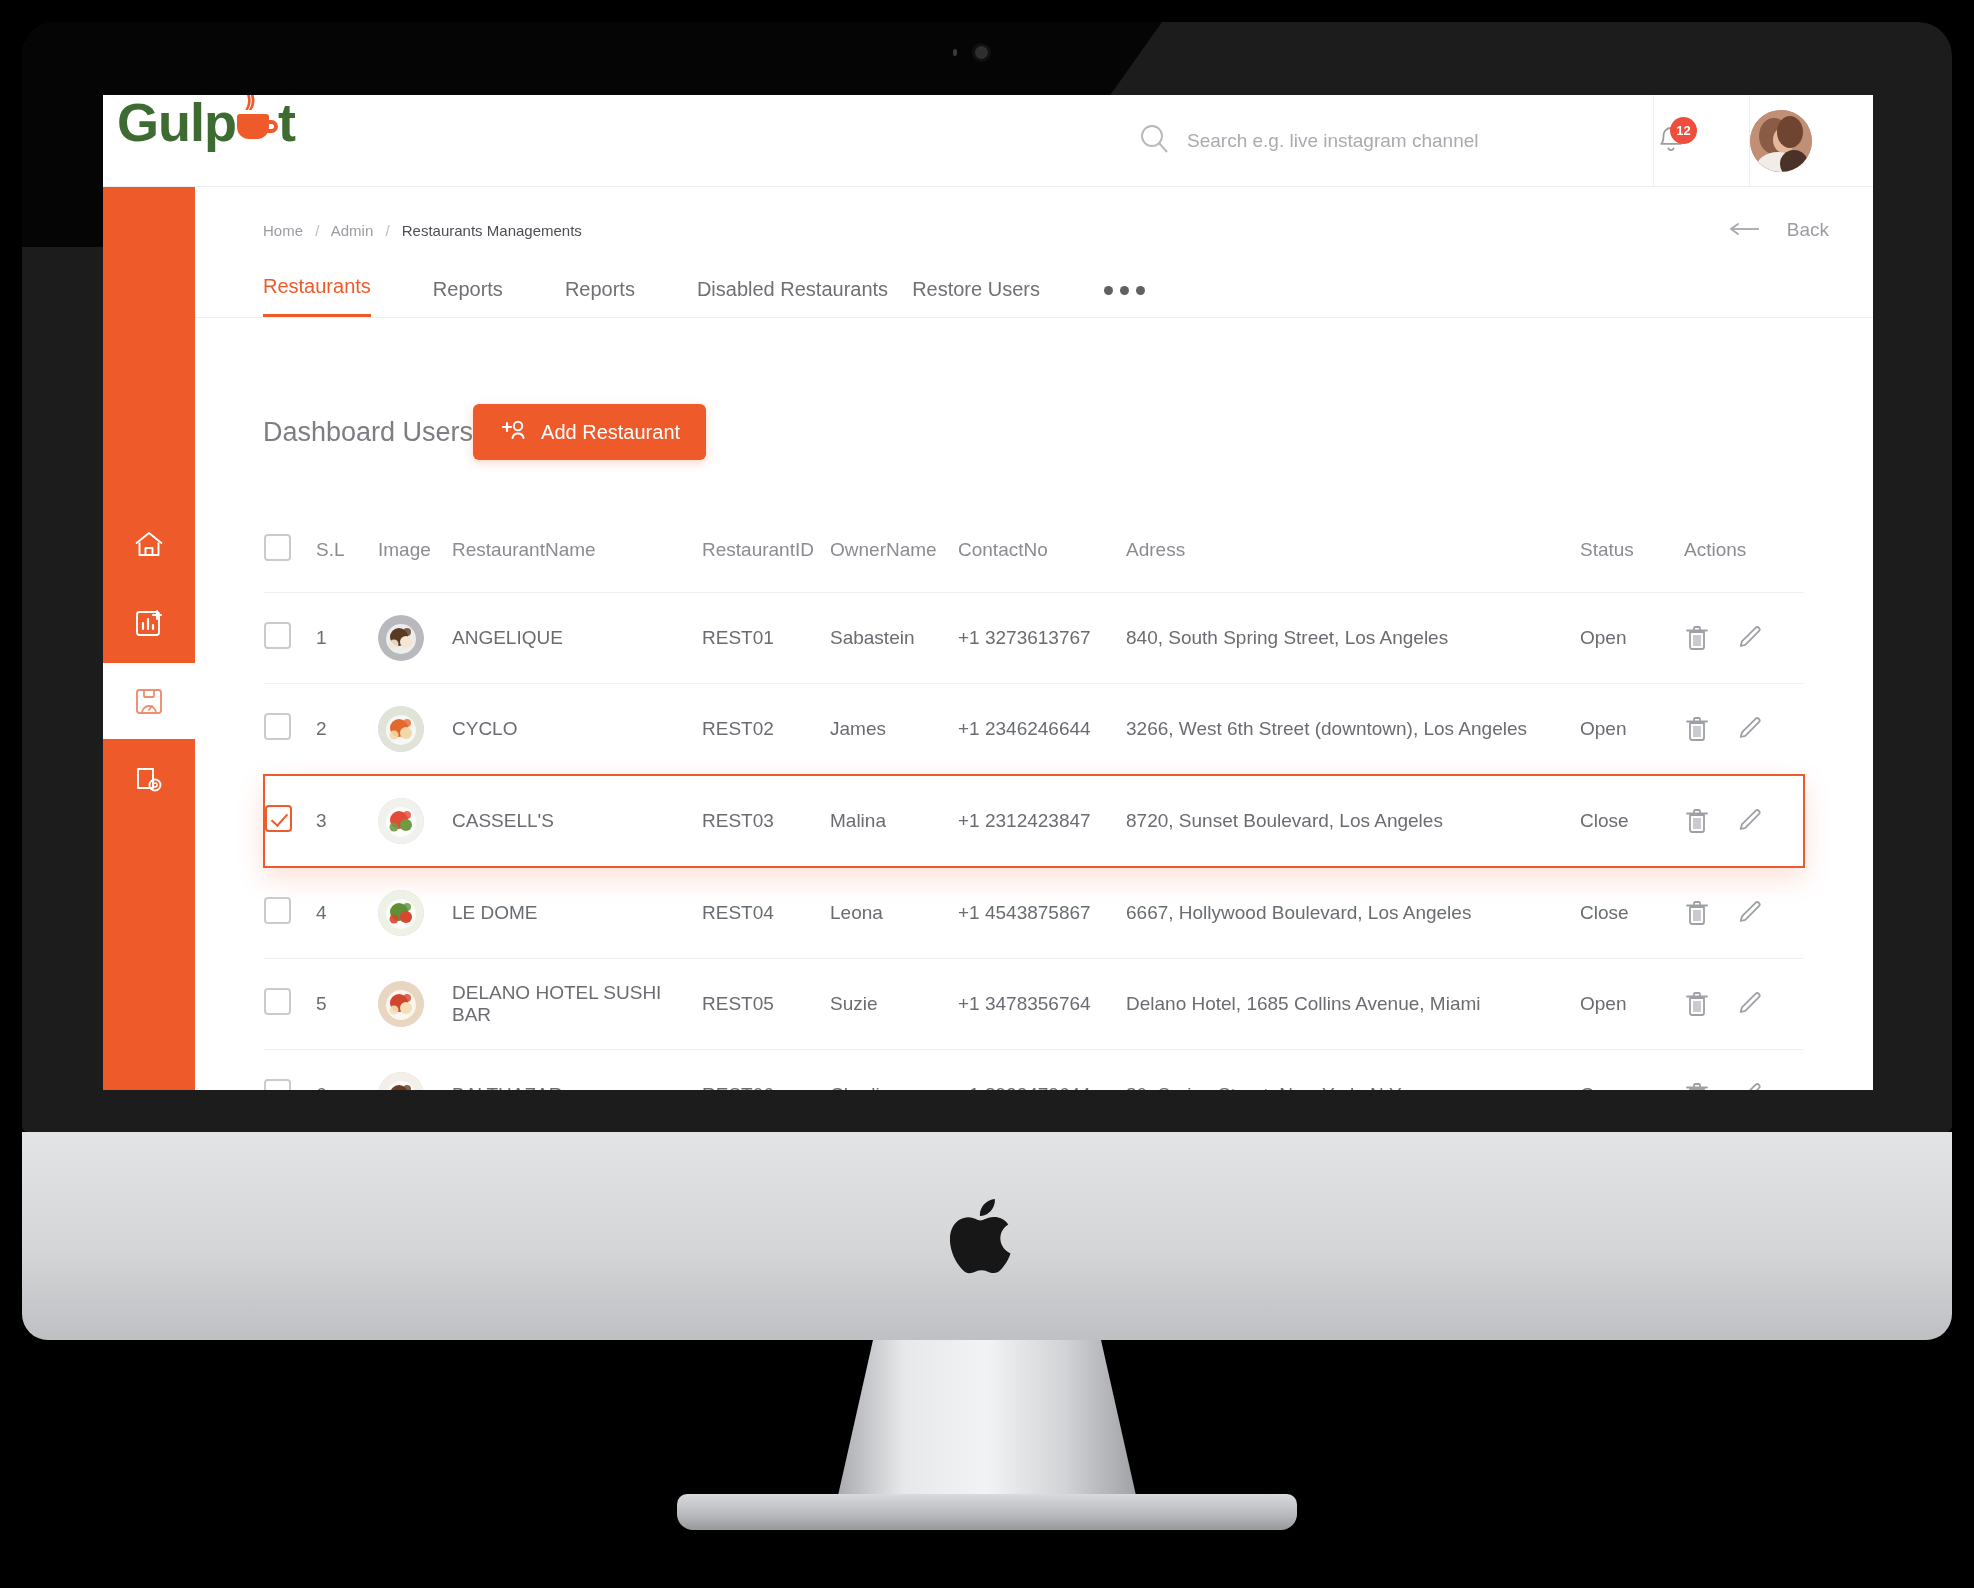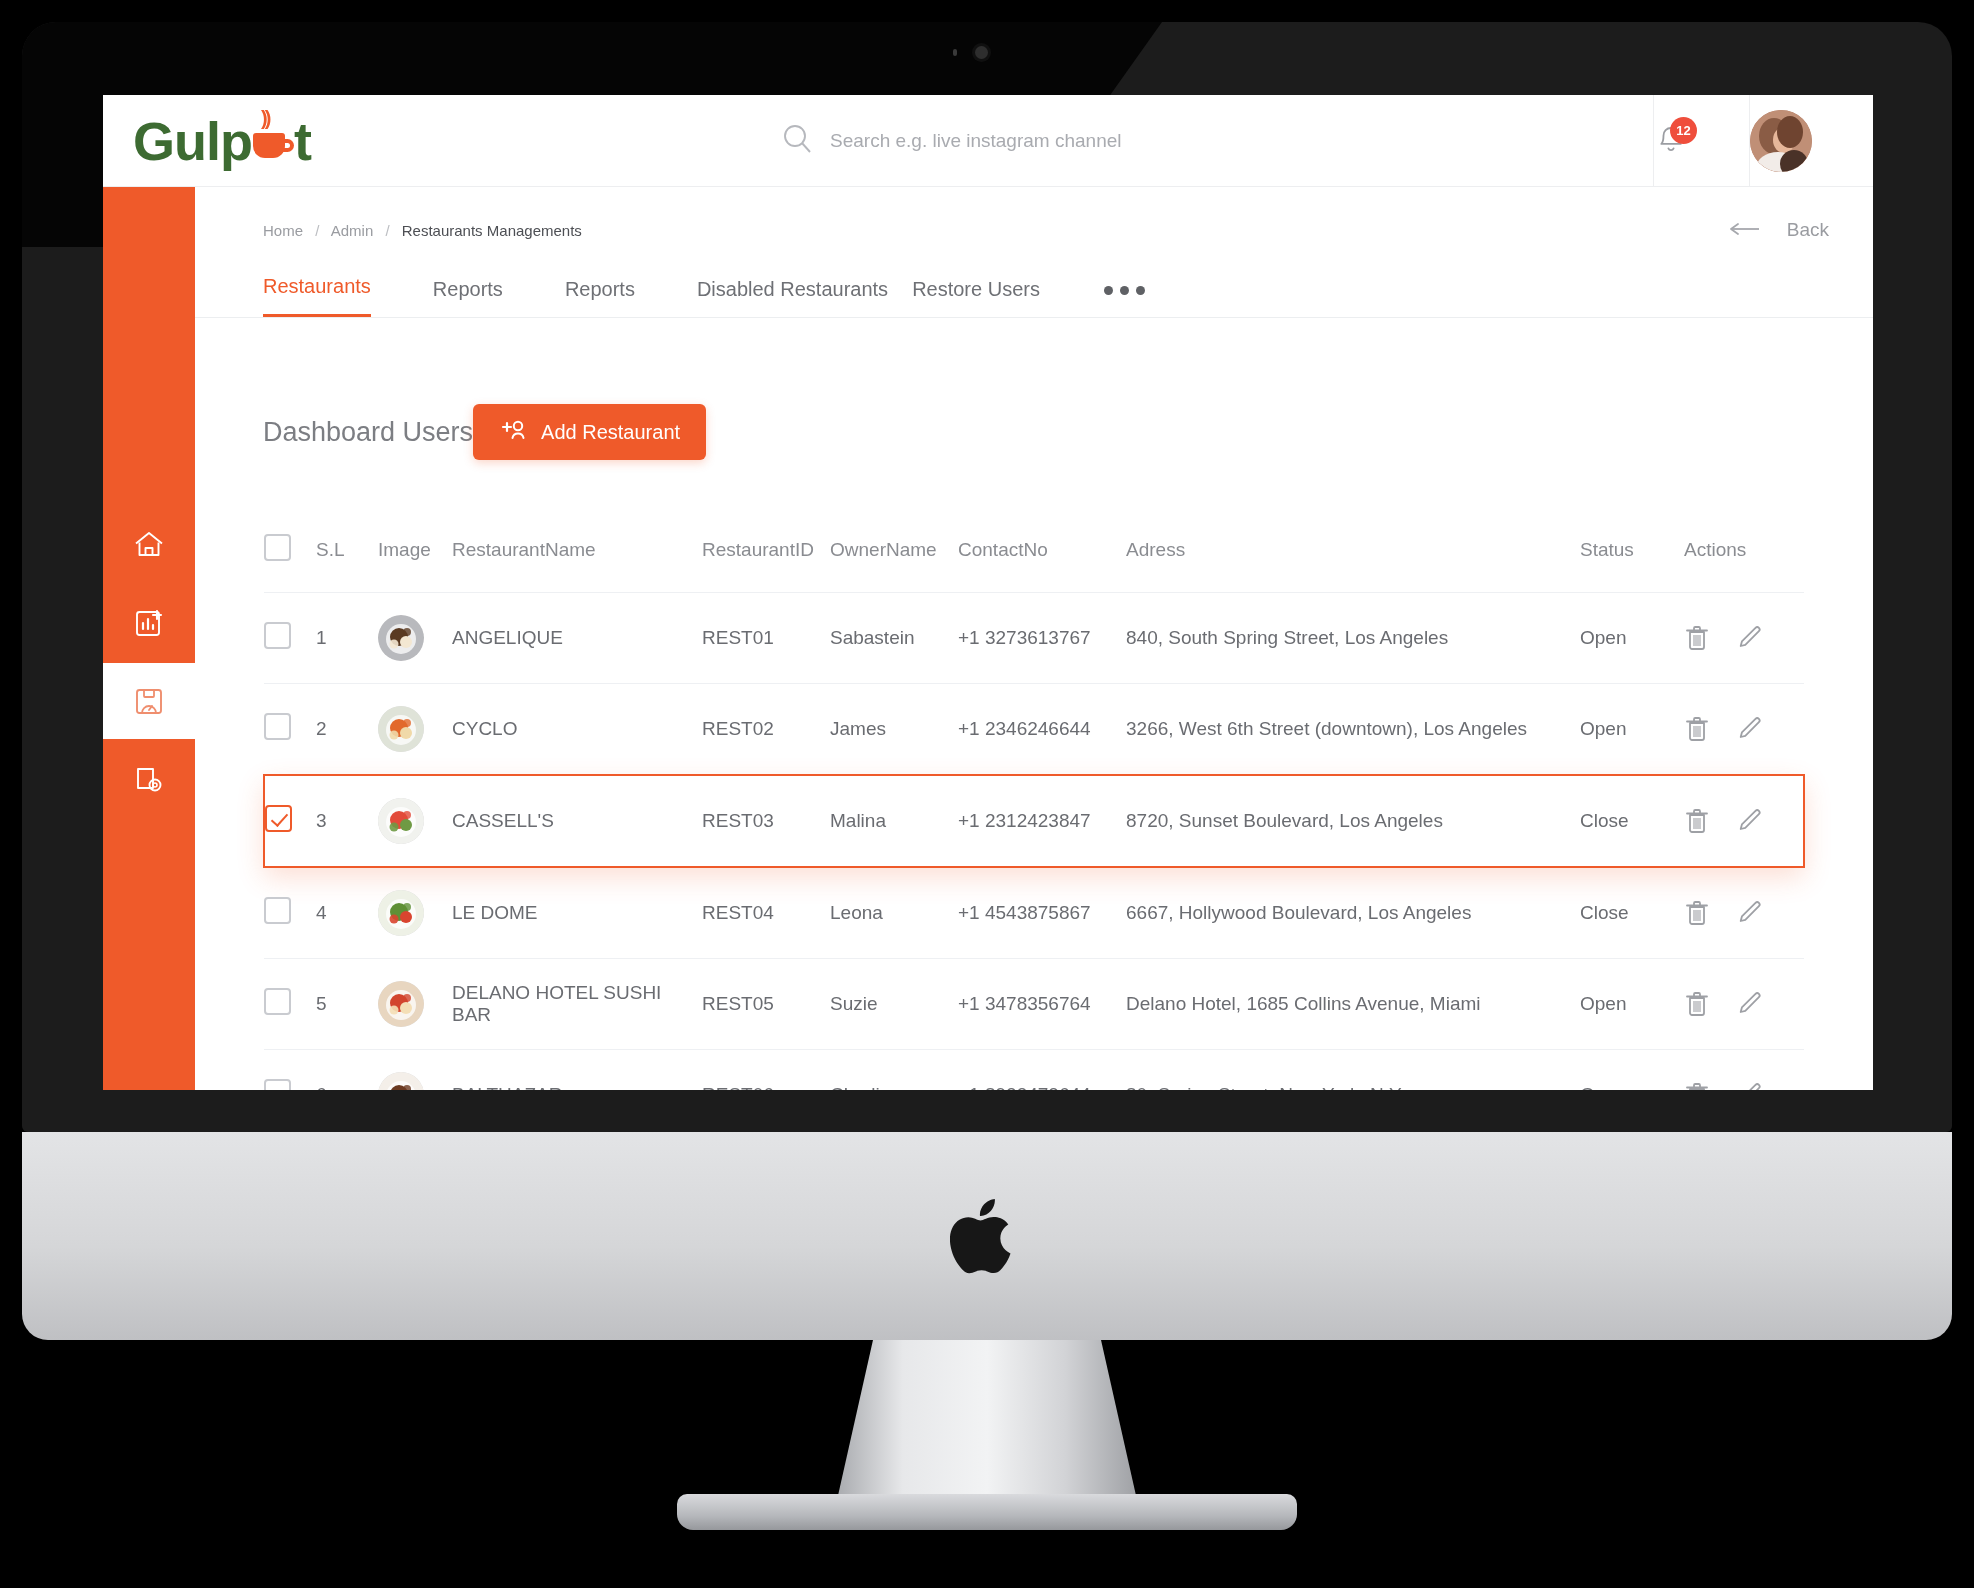--- a/index.html
+++ b/index.html
@@ -90,22 +90,22 @@
   
   .topbar {
     height: 92px;
     display: flex;
     align-items: stretch;
     border-bottom: 1px solid #edeef0;
     background: #fff;
     flex: none;
   }
   .logo-wrap {
-    display: flex; align-items: center;
-    padding-left: 30px;
+    display: flex; 
+    padding-left: 14px;
     width: 320px;
   }
   .logo {
     position: relative;
     font-size: 54px;
     font-weight: 700;
     color: #3d6b32;
     letter-spacing: -1px;
     line-height: 1;
     display: flex;
@@ -140,21 +140,21 @@
     font-weight: 700;
     letter-spacing: -3px;
     line-height: 1;
   }
   .logo .t { color: #3d6b32; }
 
   .search-zone {
     flex: 1;
     display: flex;
     align-items: center;
-    justify-content: center;
+    justify-content: flex-end;
     padding-right: 46px;
   }
   .search-box { display: flex; align-items: center; gap: 16px; }
   .search-input {
     border: none; outline: none;
     font-family: "Liberation Sans", sans-serif;
     font-size: 19px;
     color: #8b8d92;
     width: 420px;
     background: transparent;

